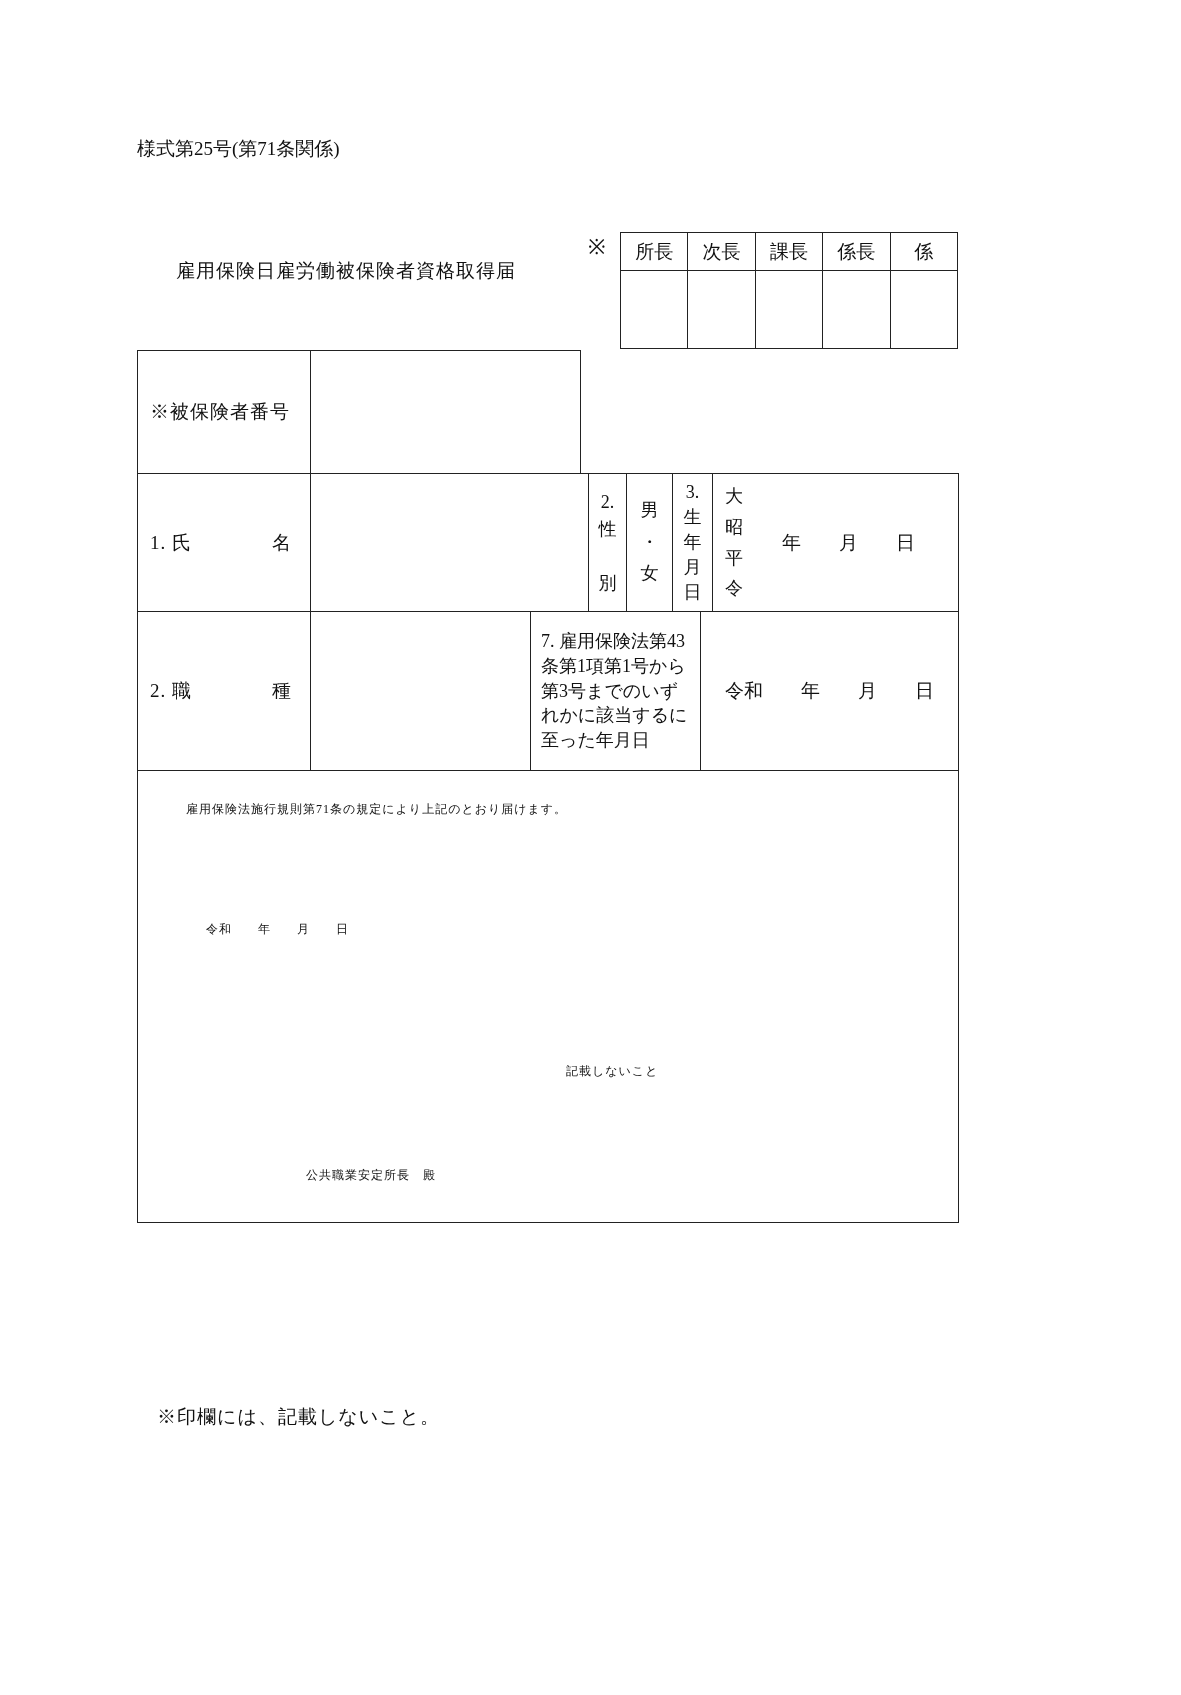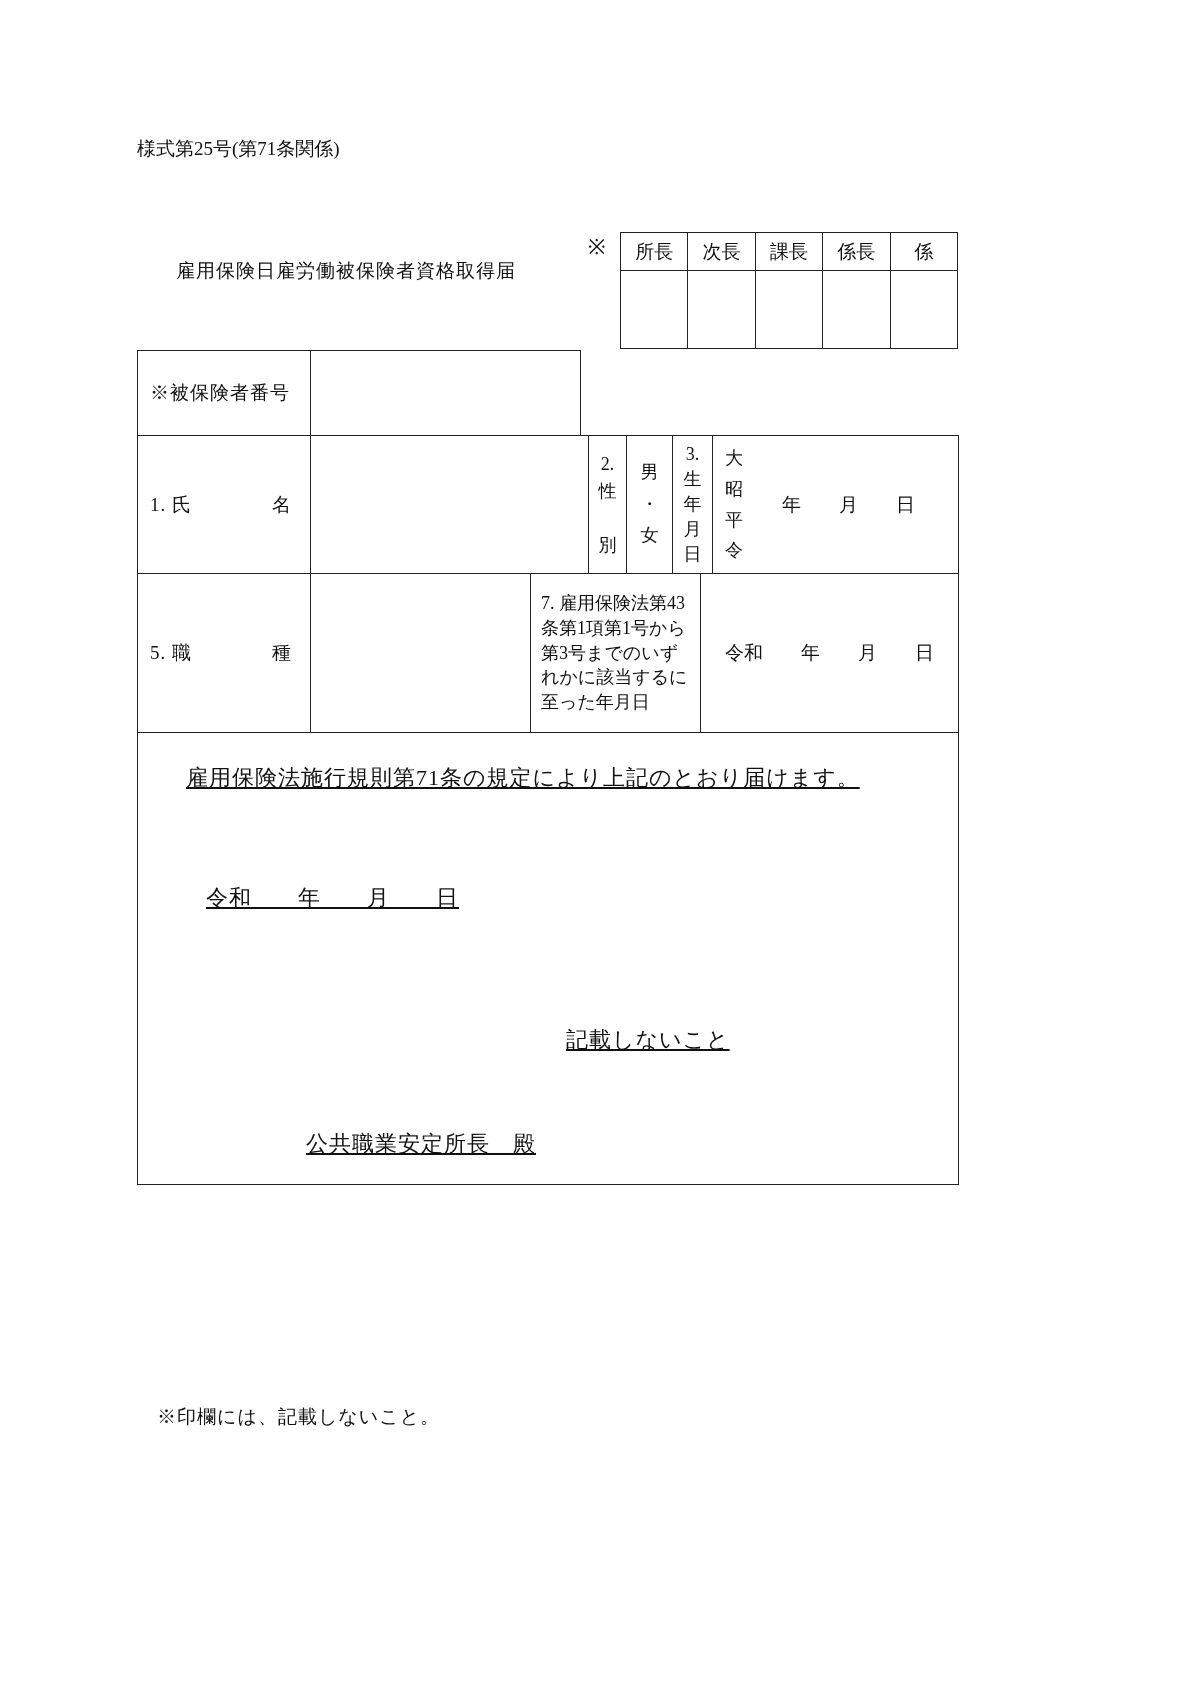--- a/index.html
+++ b/index.html
@@ -87,21 +87,21 @@
     vertical-align:middle;
     word-break:break-all;
   }
   td.law-date {
     text-align:center;
     font-size:19px;
     white-space:pre;
   }
 
   td.decl-cell { position:relative; vertical-align:top; }
-  .decl-cell .line { position:absolute; font-size:22px; white-space:pre; letter-spacing:1px;text-decoration:underline; }
+  .decl-cell .line { position:absolute; font-size:12px; white-space:pre; letter-spacing:1px; }
   .decl-statement  { left:48px;  top:30px; }
   .decl-date       { left:68px;  top:150px; }
   .decl-insured    { left:428px; top:292px; }
   .decl-office     { left:168px; top:396px; }
 </style>
 </head>
 <body>
 
 <div class="page">
 
@@ -140,21 +140,21 @@
         <col style="width:50px">
         <col style="width:8px">
         <col style="width:38px">
         <col style="width:46px">
         <col style="width:28px">
         <col style="width:12px">
         <col style="width:246px">
       </colgroup>
 
       <tbody>
-          <tr style="height:85px">
+          <tr style="height:123px">
         <td class="label">※被保険者番号</td>
         <td colspan="2"></td>
         <td colspan="6" class="ghost"></td>
       </tr>
 
       <tr style="height:138px">
         <td class="label">1. 氏　　　　名</td>
         <td colspan="3"></td>
         <td class="vcell">2.
 性
@@ -175,21 +175,21 @@
 平
 令</span>
             <span class="birth-units">年　　月　　日</span>
           </div>
         </td>
       </tr>
 
 
 
       <tr style="height:159px">
-        <td class="label">5. 職　　　　種</td>
+        <td class="label">2. 職　　　　種</td>
         <td></td>
         <td colspan="5" class="law-cell">7. 雇用保険法第43条第1項第1号から第3号までのいずれかに該当するに至った年月日</td>
         <td colspan="2" class="law-date">令和　　年　　月　　日</td>
       </tr>
 
       <tr style="height:452px">
         <td colspan="9" class="decl-cell">
           <div class="line decl-statement">雇用保険法施行規則第71条の規定により上記のとおり届けます。</div>
           <div class="line decl-date">令和　　年　　月　　日</div>
           <div class="line decl-insured">記載しないこと</div>

